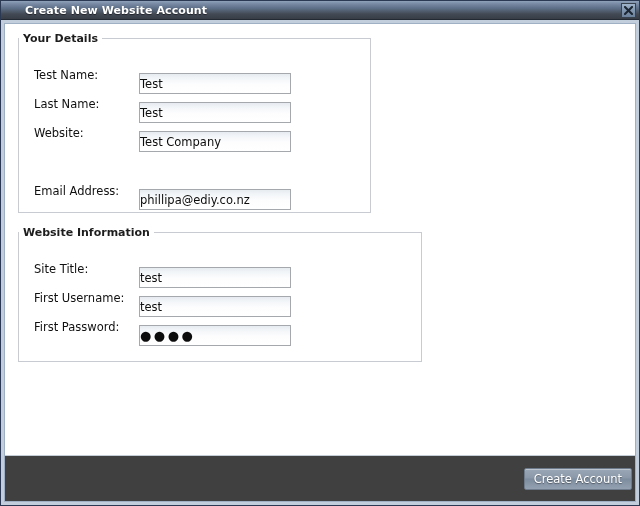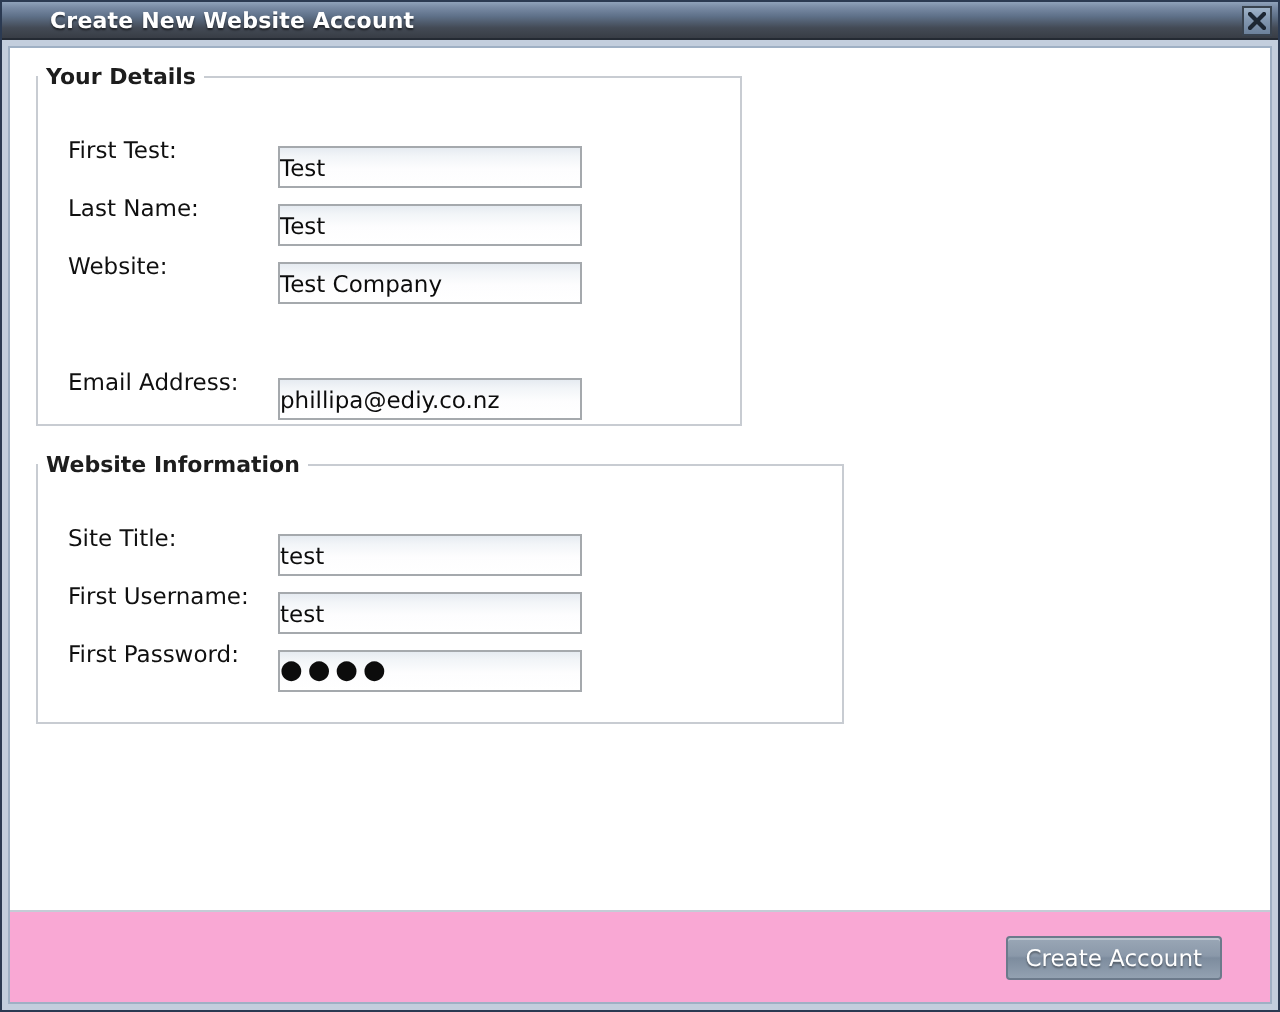--- a/index.html
+++ b/index.html
@@ -182,25 +182,25 @@
   .r1 { top: 48px; }
   .r2 { top: 77px; }
   .r3 { top: 106px; }
   .r4 { top: 135px; }
 
   
   .footer {
     position: relative;
     flex: 0 0 46px;
     border-top: 1px solid #c4ccd6;
-    background: #f9a8d4;
+    background: #404040;
     display: flex;
     align-items: center;
     justify-content: flex-end;
-    padding-right: 24px;
+    padding-right: 3px;
     box-sizing: border-box;
   }
   .primary-button {
     min-width: 84px;
     height: 22px;
     padding: 0 9px;
     box-sizing: border-box;
     background: linear-gradient(to bottom,
                 #9aa7b6 0%,
                 #8a98a9 45%,
@@ -234,21 +234,21 @@
 
   <div class="window-body">
     <div class="content-pane">
 
       <div class="form-area">
 
         <fieldset class="group" id="group-details">
           <legend>Your Details</legend>
 
           <div class="field-row r0">
-            <label class="field-label">First Test:</label>
+            <label class="field-label">Test Name:</label>
             <input class="field-input" type="text" value="Test" style="">
           </div>
 
           <div class="field-row r1">
             <label class="field-label">Last Name:</label>
             <input class="field-input" type="text" value="Test" style="">
           </div>
 
           <div class="field-row r2">
             <label class="field-label">Website:</label>

